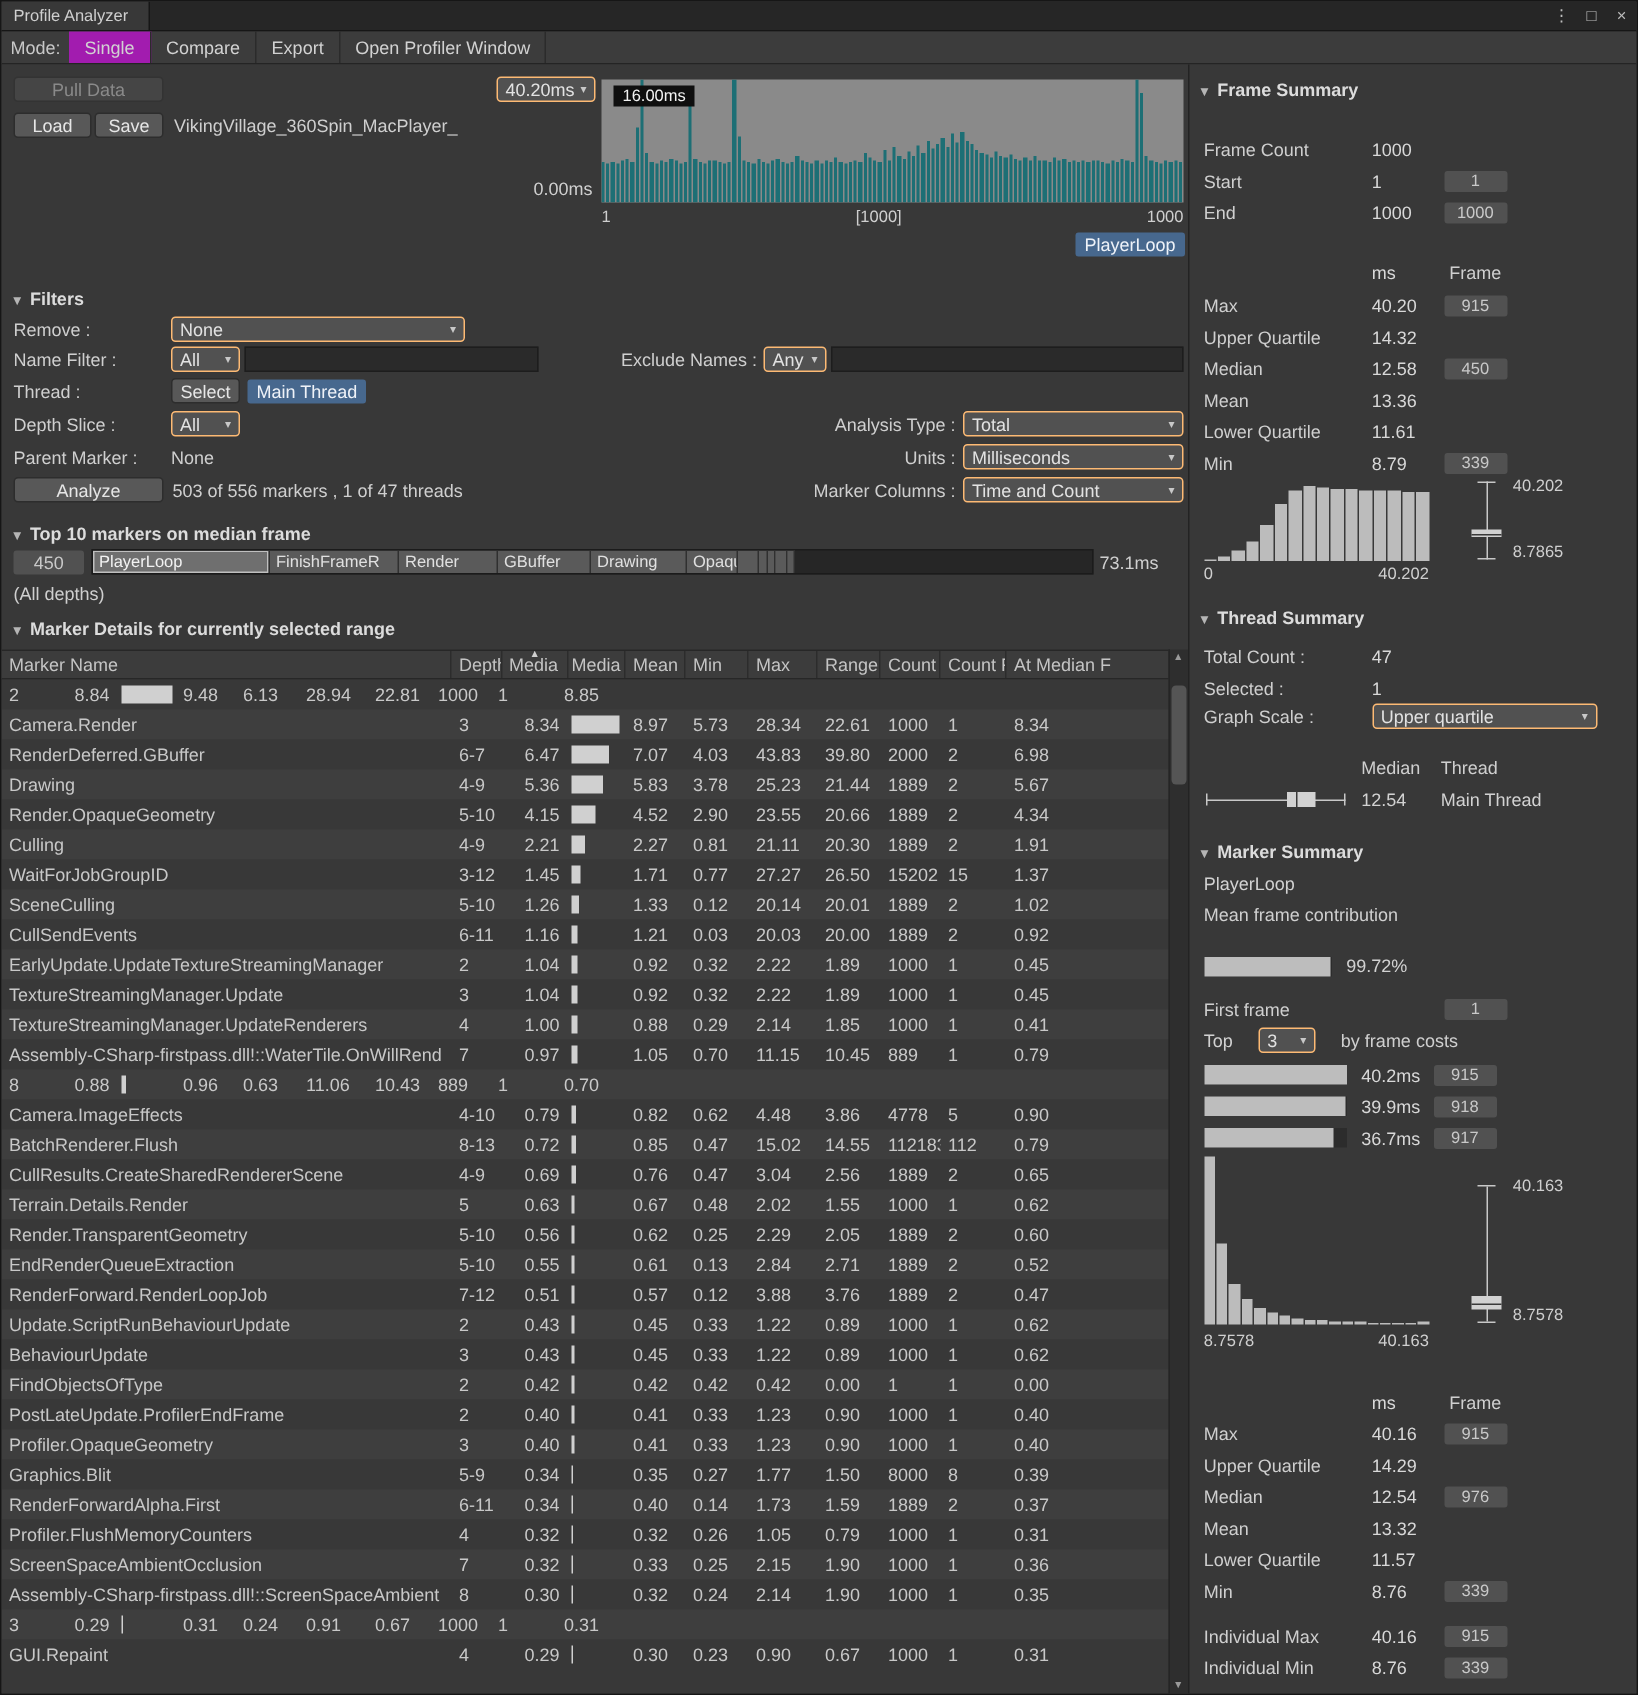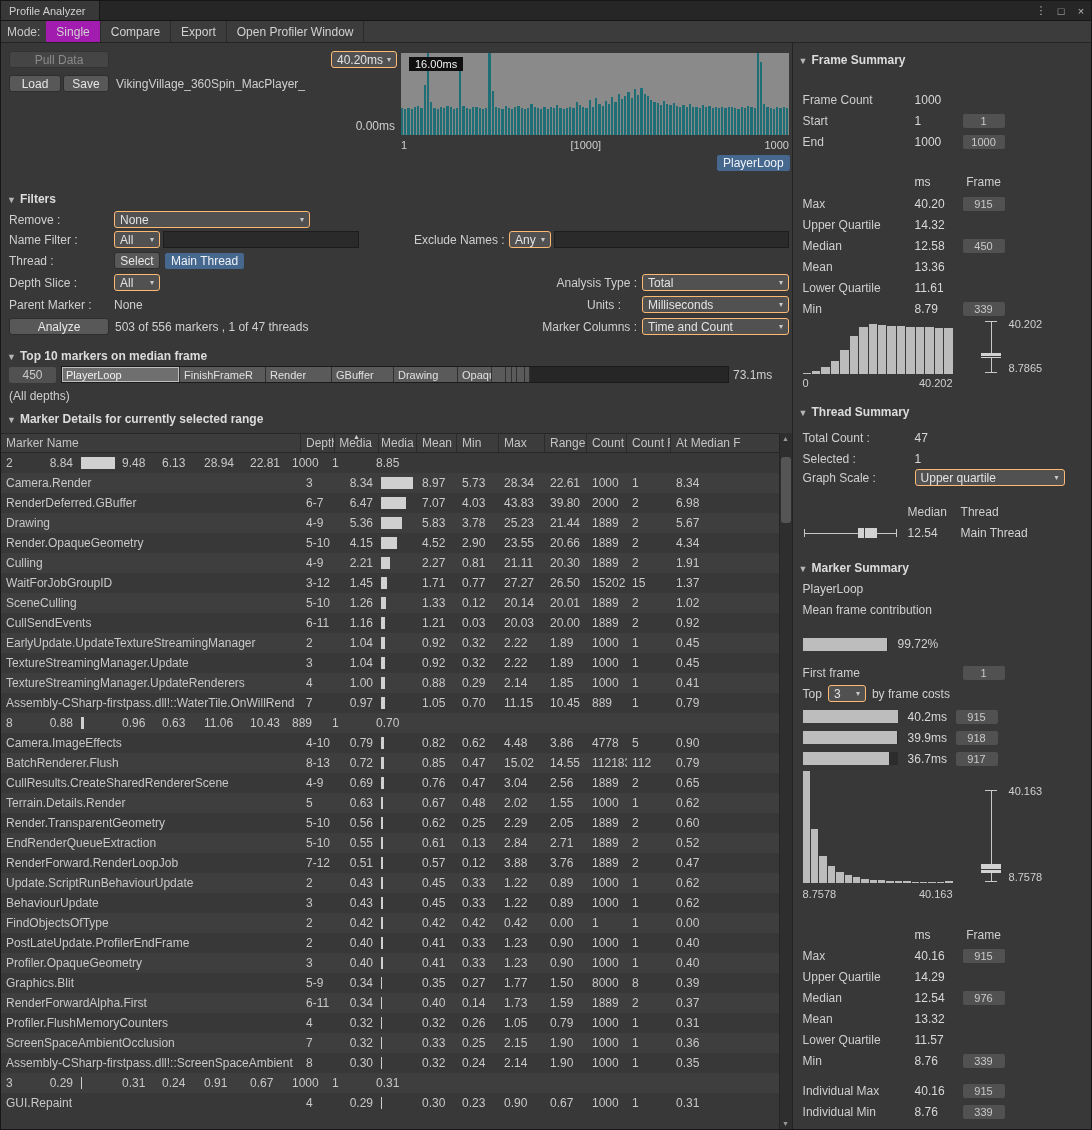--- a/index.html
+++ b/index.html
@@ -271,21 +271,21 @@
           <span>All</span>
           <span class="dda">▾</span>
         </div>
       <div class="abs flabel" style="left:536px;top:87px;width:100px;text-align:right">Analysis Type :</div>
       <div class="dd abs" style="left:641px;top:85px;width:147px">
           <span>Total</span>
           <span class="dda">▾</span>
         </div>
       <div class="abs flabel" style="left:8px;top:109px">Parent Marker :</div>
       <div class="abs flabel" style="left:113px;top:109px">None</div>
-      <div class="abs flabel" style="left:586px;top:109px;width:50px;text-align:left">Units :</div>
+      <div class="abs flabel" style="left:586px;top:109px;width:50px;text-align:right">Units :</div>
       <div class="dd abs" style="left:641px;top:107px;width:147px">
           <span>Milliseconds</span>
           <span class="dda">▾</span>
         </div>
       <div class="btn abs" style="left:8px;top:129px;width:100px">Analyze</div>
       <div class="abs flabel" style="left:114px;top:131px">503 of 556 markers ,  1 of 47 threads</div>
       <div class="abs flabel" style="left:524px;top:131px;width:112px;text-align:right">Marker Columns :</div>
       <div class="dd abs" style="left:641px;top:129px;width:147px">
           <span>Time and Count</span>
           <span class="dda">▾</span>
@@ -1014,21 +1014,21 @@
         </div>
       <span>99.72%</span>
     </div>
     <div class="abs" style="left:10px;top:619px">
         <div class="stat-row">
           <span class="sl">First frame</span>
           <span class="sv"></span>
           <span class="sb">1</span>
         </div>
       </div>
-    <div class="abs" style="left:10px;top:642px;display:flex;align-items:center;gap:6px">
+    <div class="abs" style="left:10px;top:642px;display:flex;align-items:center;gap:17px">
       <span>Top</span>
       <div class="dd" style="width:38px">
           <span>3</span>
           <span class="dda">▾</span>
         </div>
       <span class="flabel">by frame costs</span>
     </div>
     <div class="abs" style="left:10px;top:663px">
         <div class="topf-row">
           <span class="topf-bar">

